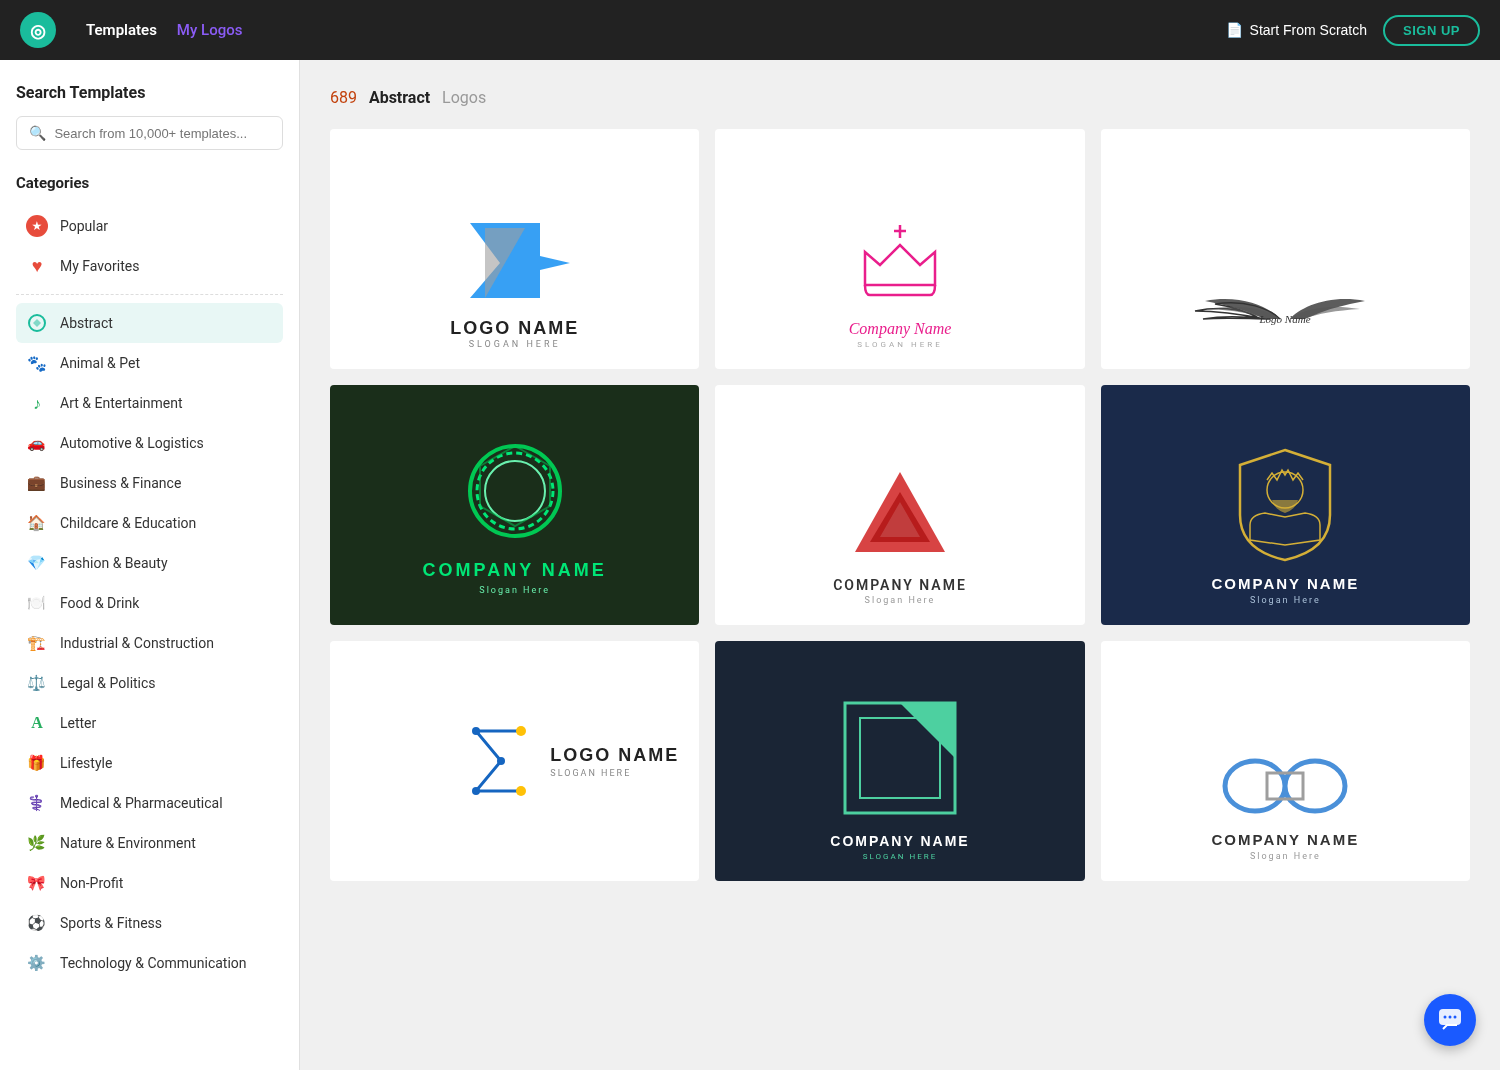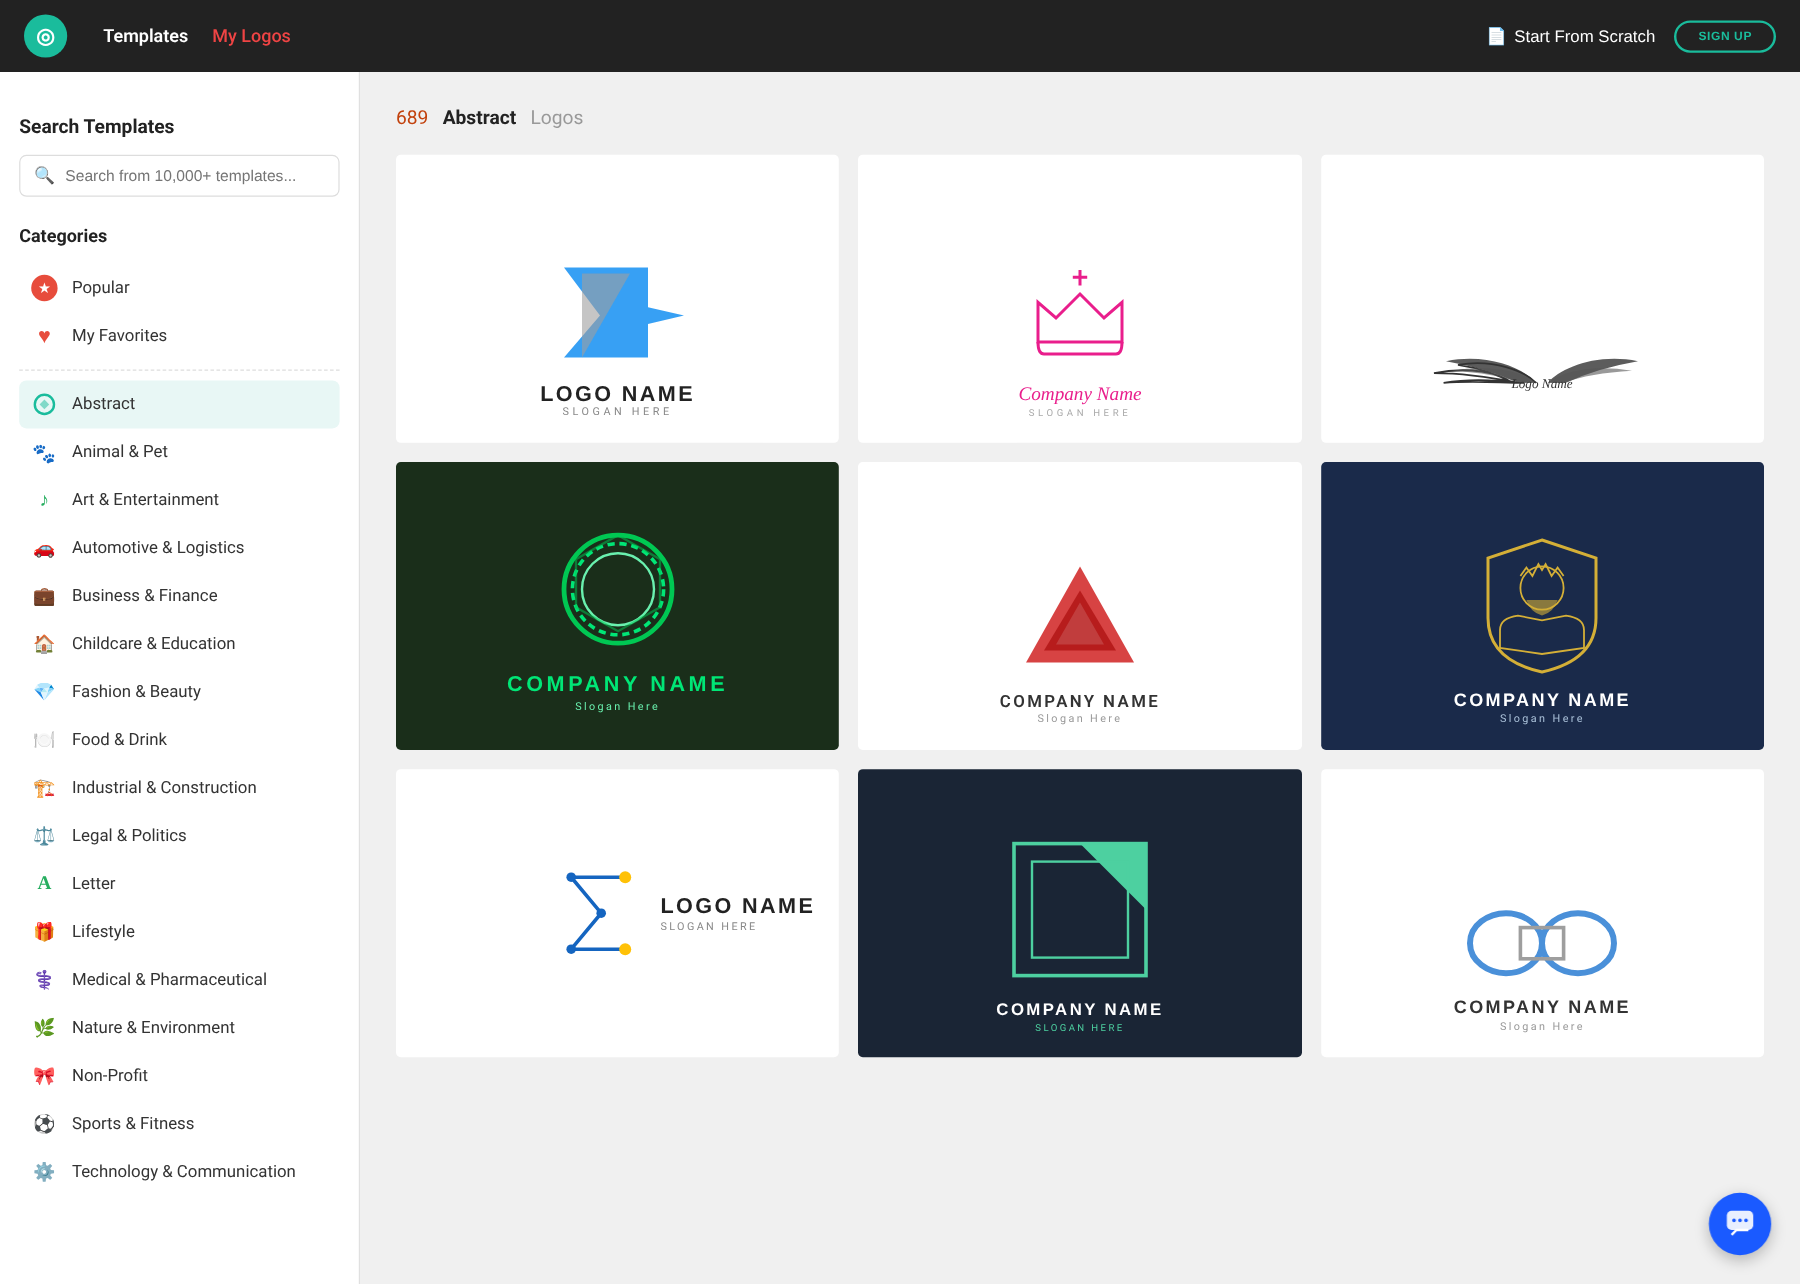--- a/index.html
+++ b/index.html
@@ -27,59 +27,59 @@
     .header-nav {
       display: flex; gap: 20px; align-items: center;
     }
     .header-nav a {
       color: #fff;
       text-decoration: none;
       font-size: 15px;
       font-weight: 500;
     }
     .header-nav a.active { color: #fff; font-weight: 600; }
-    .header-nav a.inactive { color: #ef4444; }
+    .header-nav a.inactive { color: #8b5cf6; }
     .header-right {
       margin-left: auto;
       display: flex; align-items: center; gap: 16px;
     }
     .start-scratch-btn {
       background: transparent;
       border: none;
       color: #fff;
       font-size: 14px;
       cursor: pointer;
       display: flex; align-items: center; gap: 6px;
     }
     .sign-up-btn {
       border: 2px solid #1abc9c;
       background: transparent;
       color: #1abc9c;
       border-radius: 20px;
       padding: 6px 18px;
-      font-size: 10px;
+      font-size: 13px;
       font-weight: 600;
       cursor: pointer;
       letter-spacing: 0.5px;
     }
 
     
     .main-layout {
       display: flex;
       flex: 1;
       overflow: hidden;
     }
 
     
     .sidebar {
       width: 300px;
       background: #fff;
       border-right: 1px solid #e0e0e0;
       overflow-y: auto;
-      padding: 36px 16px;
+      padding: 23px 16px;
       flex-shrink: 0;
     }
     .sidebar-title {
       font-size: 16px;
       font-weight: 700;
       color: #222;
       margin-bottom: 14px;
     }
     .search-box {
       display: flex;

